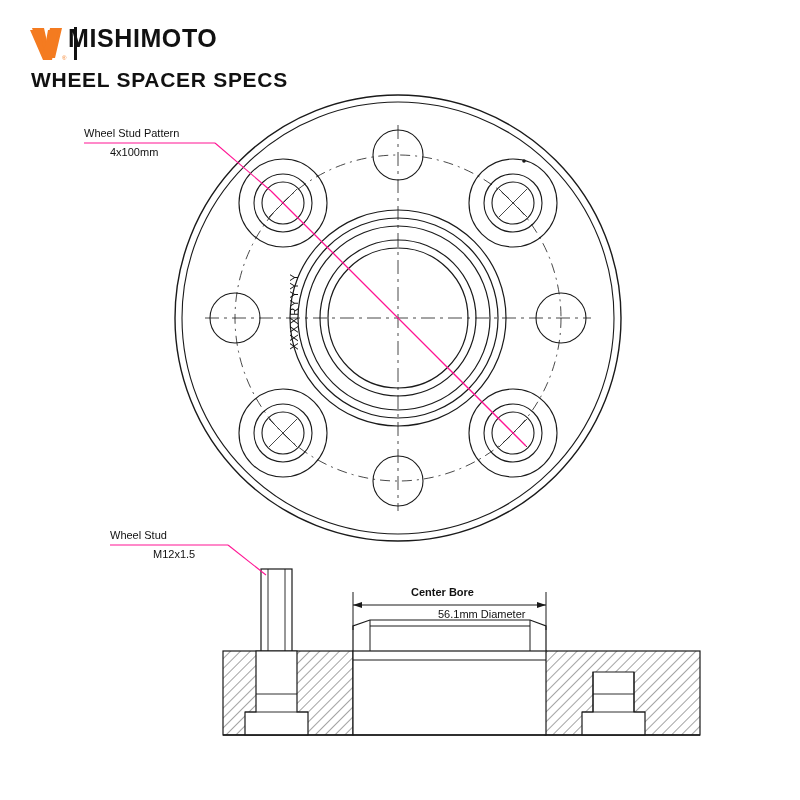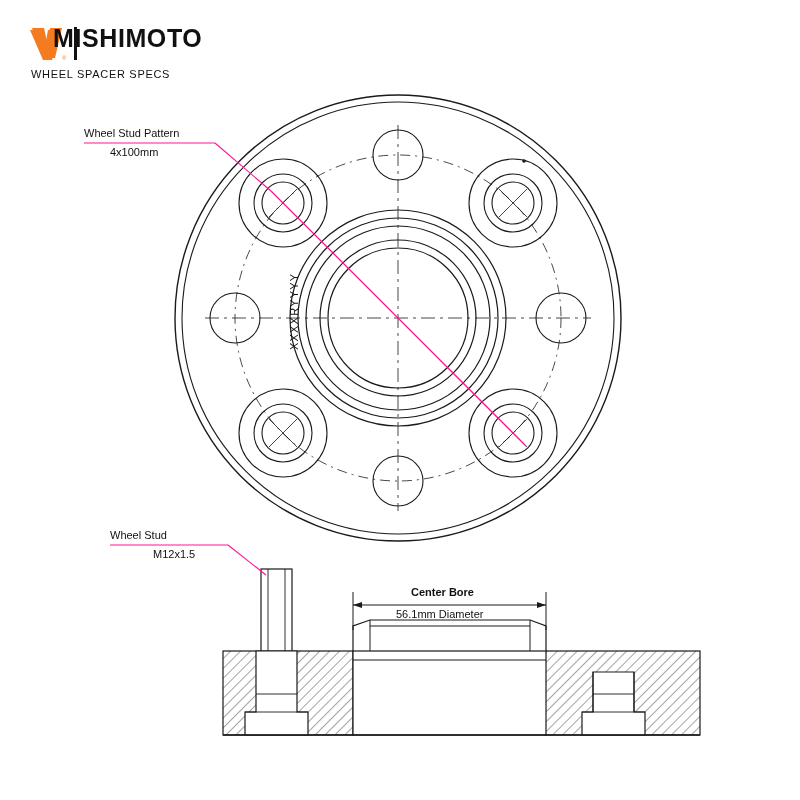--- a/index.html
+++ b/index.html
@@ -16,63 +16,64 @@
     overflow: hidden;
   }
   #sheet {
     position: absolute;
     inset: 0;
     width: 800px;
     height: 800px;
   }
   .brand-name {
     position: absolute;
-    left: 53px;
+    left: 68px;
     top: 24px;
     font-size: 25px;
     font-weight: 700;
     letter-spacing: 0.6px;
     color: #111111;
   }
   .subtitle {
     position: absolute;
     left: 31px;
     top: 68px;
+    font-size: 21px;
+    font-weight: 700;
+    letter-spacing: 0.7px;
+    color: #111111;
+  }
+  .callout-label {
+    position: absolute;
     font-size: 11px;
     font-weight: 400;
-    letter-spacing: 0.7px;
-    color: #111111;
-  }
-  .callout-label {
+    color: #111111;
+    white-space: nowrap;
+  }
+  .callout-value {
     position: absolute;
     font-size: 11px;
     font-weight: 400;
     color: #111111;
     white-space: nowrap;
   }
-  .callout-value {
+  .dim-label {
+    position: absolute;
+    font-size: 11px;
+    font-weight: 700;
+    color: #111111;
+    white-space: nowrap;
+  }
+  .dim-value {
     position: absolute;
     font-size: 11px;
     font-weight: 400;
     color: #111111;
     white-space: nowrap;
-  }
-  .dim-label {
-    position: absolute;
-    font-size: 11px;
-    font-weight: 700;
-    color: #111111;
-    white-space: nowrap;
-  }
-  .dim-value {
-    position: absolute;
-    font-size: 11px;
-    font-weight: 400;
-    color: #111111;
-    white-space: nowrap;
+    margin-left: 42px;
   }
 </style>
 </head>
 <body>
 
 <svg id="sheet" viewBox="0 0 800 800">
   <defs>
     <pattern id="hatchA" width="7" height="7" patternTransform="rotate(45)" patternUnits="userSpaceOnUse">
       <line x1="0" y1="0" x2="0" y2="7" stroke="#1a1a1a" stroke-width="0.8"></line>
     </pattern>

